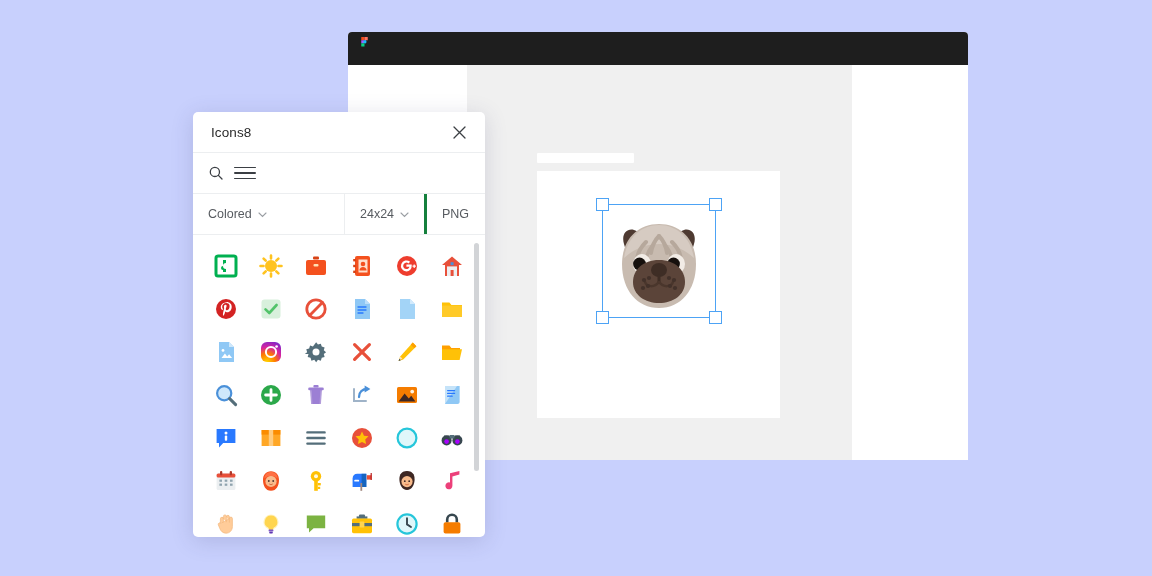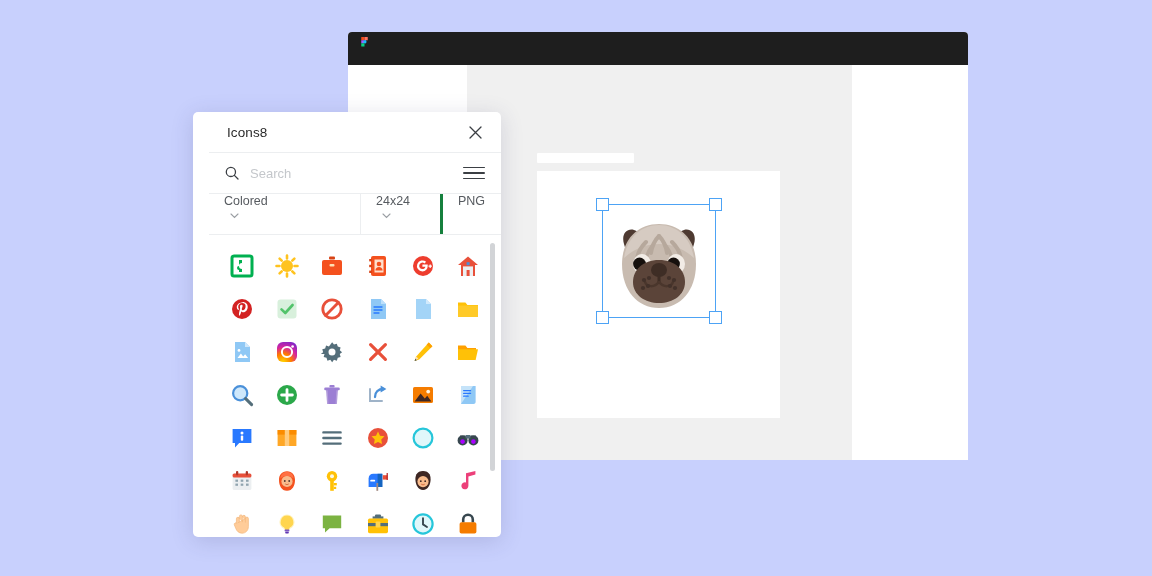--- a/index.html
+++ b/index.html
@@ -116,21 +116,20 @@
     left: 193px;
     top: 112px;
     width: 292px;
     height: 425px;
     background: #ffffff;
     border-radius: 5px;
     box-shadow: 0 4px 22px rgba(60, 60, 110, 0.18);
     overflow: hidden;
     display: flex;
     flex-direction: column;
-    padding-left: 16px;
   }
   .panel-header {
     height: 40px;
     flex: 0 0 auto;
     display: flex;
     align-items: center;
     justify-content: space-between;
     padding: 0 16px 0 18px;
     border-bottom: 1px solid #eceef0;
   }
@@ -190,26 +189,26 @@
   }
 
   .filter-row {
     height: 40px;
     flex: 0 0 auto;
     display: flex;
     border-bottom: 1px solid #eceef0;
   }
   .filter-cell {
     display: flex;
+    align-items: center;
     font-size: 12.5px;
     color: #575b60;
     cursor: pointer;
     padding-left: 15px;
     box-sizing: border-box;
-    flex-direction: column;
   }
   .filter-cell.style  { width: 152px; border-right: 1px solid #eceef0; }
   .filter-cell.size   { width: 82px;  border-right: 3px solid #15803d; }
   .filter-cell.format { width: 58px; gap: 48px; }
   .caret {
     margin-left: 6px;
     display: inline-block;
   }
 
   .icon-grid-wrap {
@@ -332,21 +331,20 @@
     </span>
   </div>
 
   <div class="search-row">
     <span class="search-icon">
       <svg width="14" height="14" viewBox="0 0 14 14">
         <circle cx="5.9" cy="5.9" r="4.6" stroke="#3b3f44" stroke-width="1.3" fill="none"></circle>
         <path d="M9.4 9.4 L13 13" stroke="#3b3f44" stroke-width="1.3" stroke-linecap="round"></path>
       </svg>
     </span>
-    <input class="search-input" type="text" placeholder="Search" style="">
     <span class="menu-btn">
       <span></span>
         <span></span>
         <span></span>
     </span>
   </div>
 
   <div class="filter-row">
     <div class="filter-cell style">
       <span>Colored</span>

